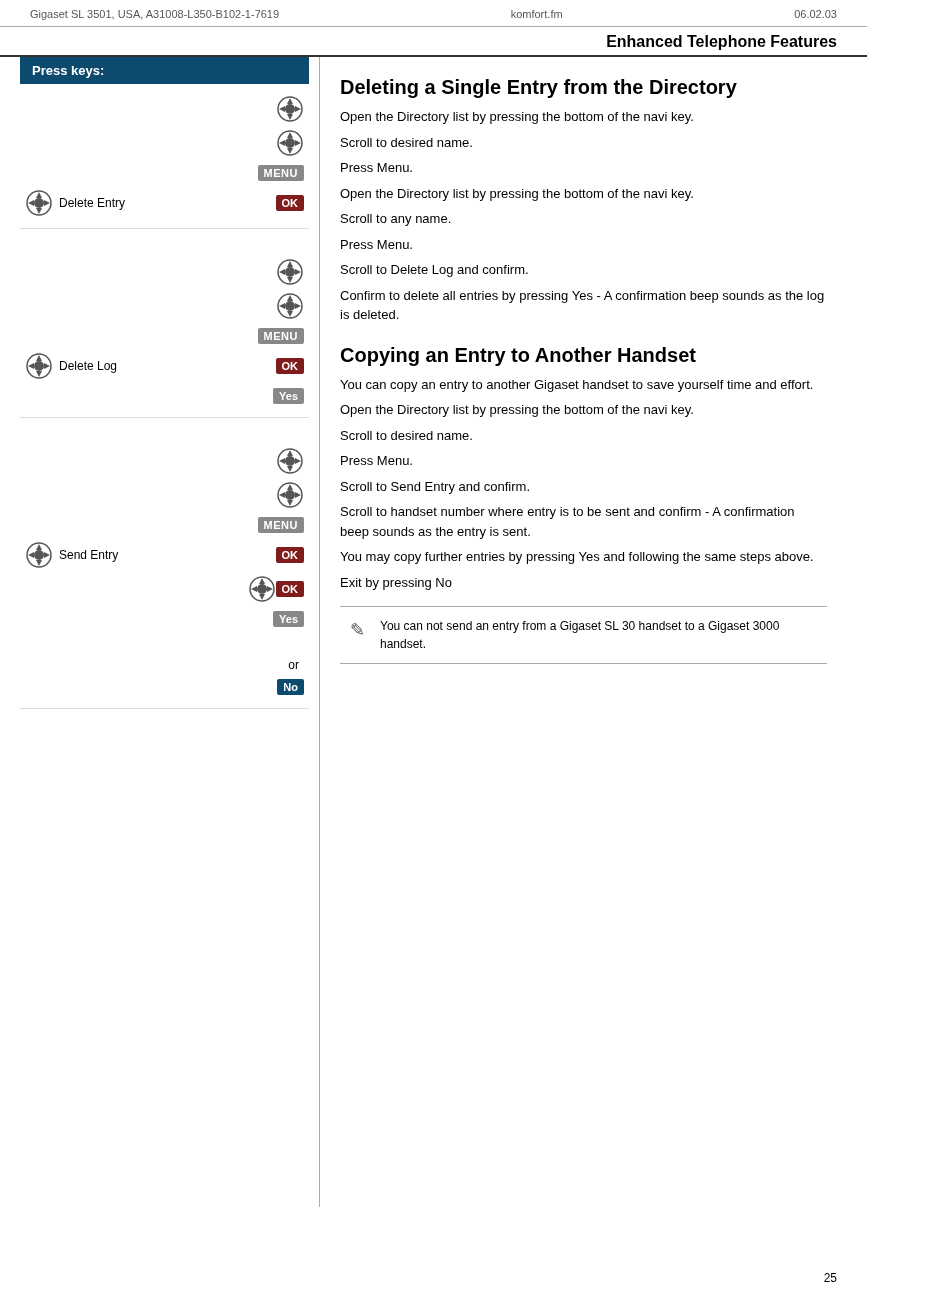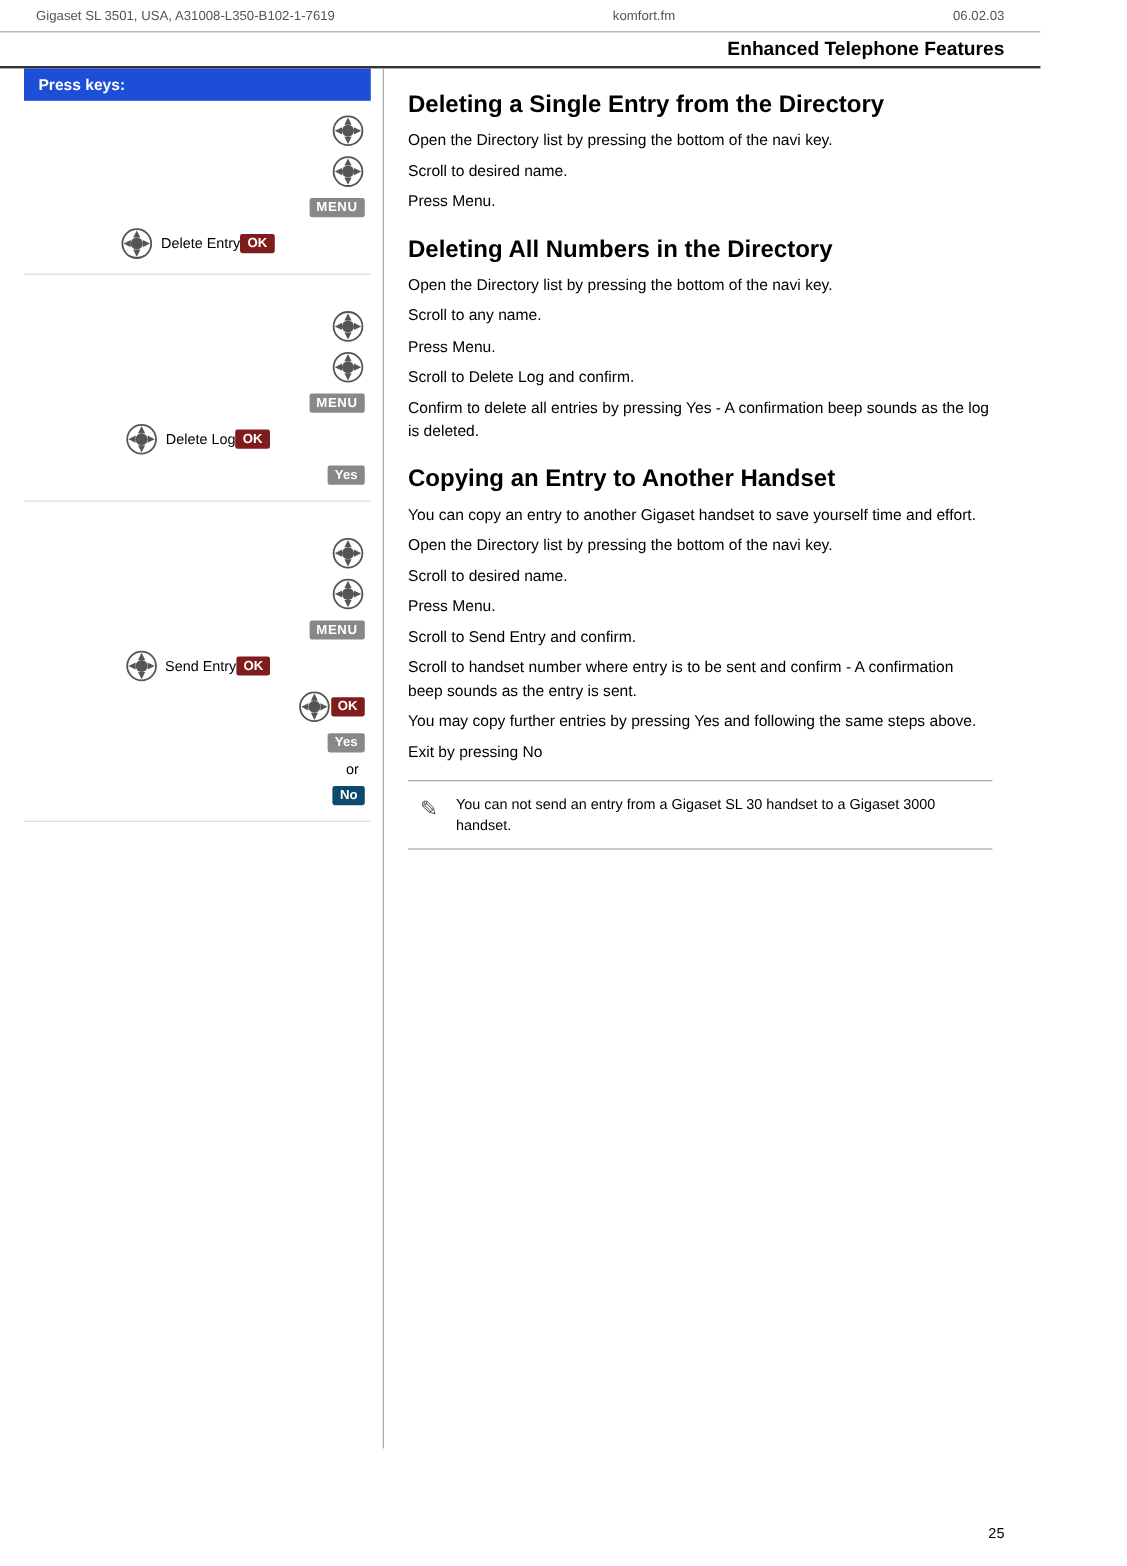--- a/index.html
+++ b/index.html
@@ -49,21 +49,21 @@
       min-height: 1150px;
     }
     
     .left-col {
       width: 300px;
       min-width: 300px;
       border-right: 1px solid #aaa;
       padding: 0 10px 0 0;
     }
     .press-keys-header {
-      background: #1d4ed8;
+      background: #0c4a6e;
       color: #fff;
       font-weight: bold;
       font-size: 13px;
       padding: 6px 12px;
       margin-bottom: 0;
     }
     
     .right-col {
       flex: 1;
       padding: 0 20px 20px 20px;
@@ -91,21 +91,21 @@
     .key-row {
       display: flex;
       align-items: center;
       justify-content: flex-end;
       padding: 3px 5px;
       min-height: 26px;
     }
     .key-row-with-label {
       display: flex;
       align-items: center;
-      justify-content: center;
+      justify-content: space-between;
       padding: 3px 5px;
       min-height: 26px;
     }
     
     .navi-icon {
       width: 28px;
       height: 28px;
       display: inline-flex;
       align-items: center;
       justify-content: center;
@@ -153,20 +153,21 @@
     }
     .key-label {
       font-size: 12px;
       color: #000;
     }
     .or-text {
       font-size: 12px;
       text-align: right;
       padding: 2px 10px 2px 0;
       color: #000;
+      margin-top: 24px;
     }
     
     .note-box {
       border-top: 1px solid #aaa;
       border-bottom: 1px solid #aaa;
       margin: 14px 0;
       padding: 10px 10px 10px 40px;
       position: relative;
       font-size: 12px;
       line-height: 1.5;
@@ -402,23 +403,20 @@
       <div>
         <div class="section-heading">
           <span>Deleting a Single Entry from the Directory</span>
         </div>
         <p class="content-para">Open the Directory list by pressing the bottom of the navi key.</p>
         <p class="content-para">Scroll to desired name.</p>
         <p class="content-para">Press Menu.</p>
       </div>
 
       <div>
-        <div class="section-heading">
-          <span>Deleting All Numbers in the Directory</span>
-        </div>
         <p class="content-para">Open the Directory list by pressing the bottom of the navi key.</p>
         <p class="content-para">Scroll to any name.</p>
         <p class="content-para">Press Menu.</p>
         <p class="content-para">Scroll to Delete Log and confirm.</p>
         <p class="content-para">Confirm to delete all entries by pressing Yes - A confirmation beep sounds as the log is deleted.</p>
       </div>
 
       <div>
         <div class="section-heading">
           <span>Copying an Entry to Another Handset</span>

